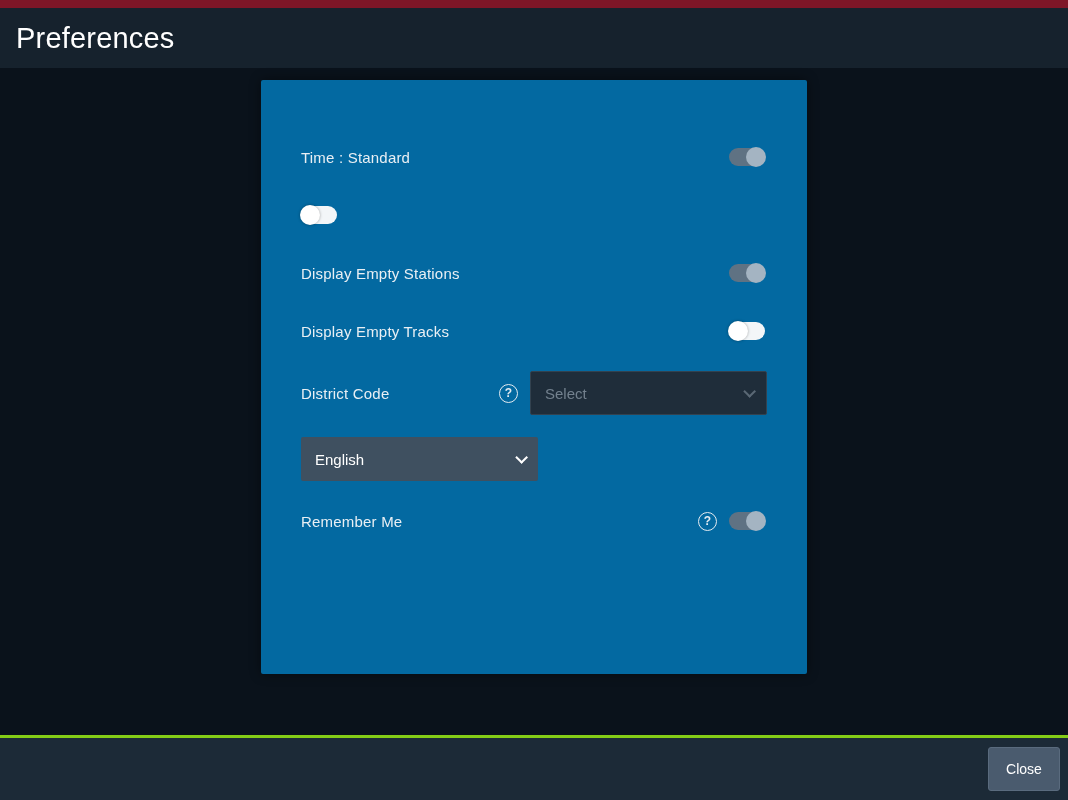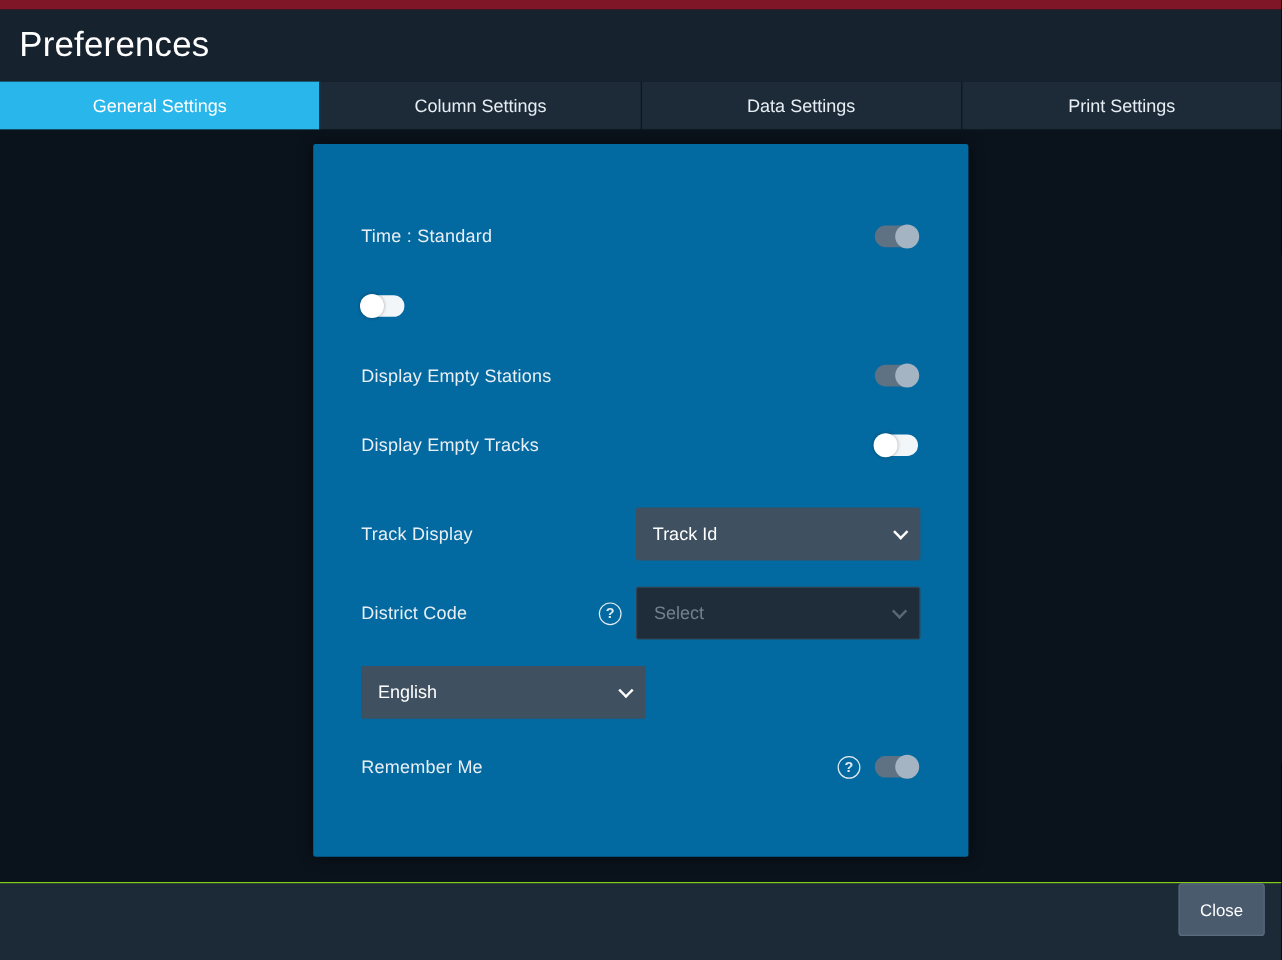--- a/index.html
+++ b/index.html
@@ -129,23 +129,23 @@
     color: #73818e;
     align-items: center;
   }
   .select.disabled .chevron {
     border-color: #5a6875;
   }
 
   .footer {
     height: 65px; flex: 0 0 auto;
     background: #1c2a37;
-    border-top: 1px solid #84cc16;
-    display: flex; align-items: flex-start; justify-content: flex-end;
-    padding-right: 14px;
+    border-top: 3px solid #84cc16;
+    display: flex; align-items: center; justify-content: flex-end;
+    padding-right: 8px;
   }
   .close-btn {
     width: 72px; height: 44px;
     background: #4a5b6e;
     border: 1px solid #5a6b7e;
     color: #ffffff;
     font-size: 14px;
     font-family: "Liberation Sans", sans-serif;
     border-radius: 3px;
     cursor: pointer;
@@ -155,26 +155,20 @@
 <body>
 
 <div class="window">
 
   <div class="top-strip"></div>
 
   <div class="header">
     <h1>Preferences</h1>
   </div>
 
-  <div class="tabs">
-    <div class="tab active">General Settings</div>
-    <div class="tab">Column Settings</div>
-    <div class="tab">Data Settings</div>
-    <div class="tab">Print Settings</div>
-  </div>
 
   <div class="content">
     <div class="panel">
 
       <div class="row toggle-row">
         <span class="label">Time : Standard</span>
         <span class="toggle on">
             <span class="knob"></span>
           </span>
       </div>
@@ -192,27 +186,20 @@
           </span>
       </div>
 
       <div class="row toggle-row">
         <span class="label">Display Empty Tracks</span>
         <span class="toggle off">
             <span class="knob"></span>
           </span>
       </div>
 
-      <div class="row select-row first-select">
-        <span class="label">Track Display</span>
-        <div class="select">
-          <span class="value">Track Id</span>
-          <span class="chevron"></span>
-        </div>
-      </div>
 
       <div class="row select-row">
         <span class="label">District Code</span>
         <span class="help-icon">?</span>
         <div class="select disabled">
           <span class="value">Select</span>
           <span class="chevron"></span>
         </div>
       </div>
 

